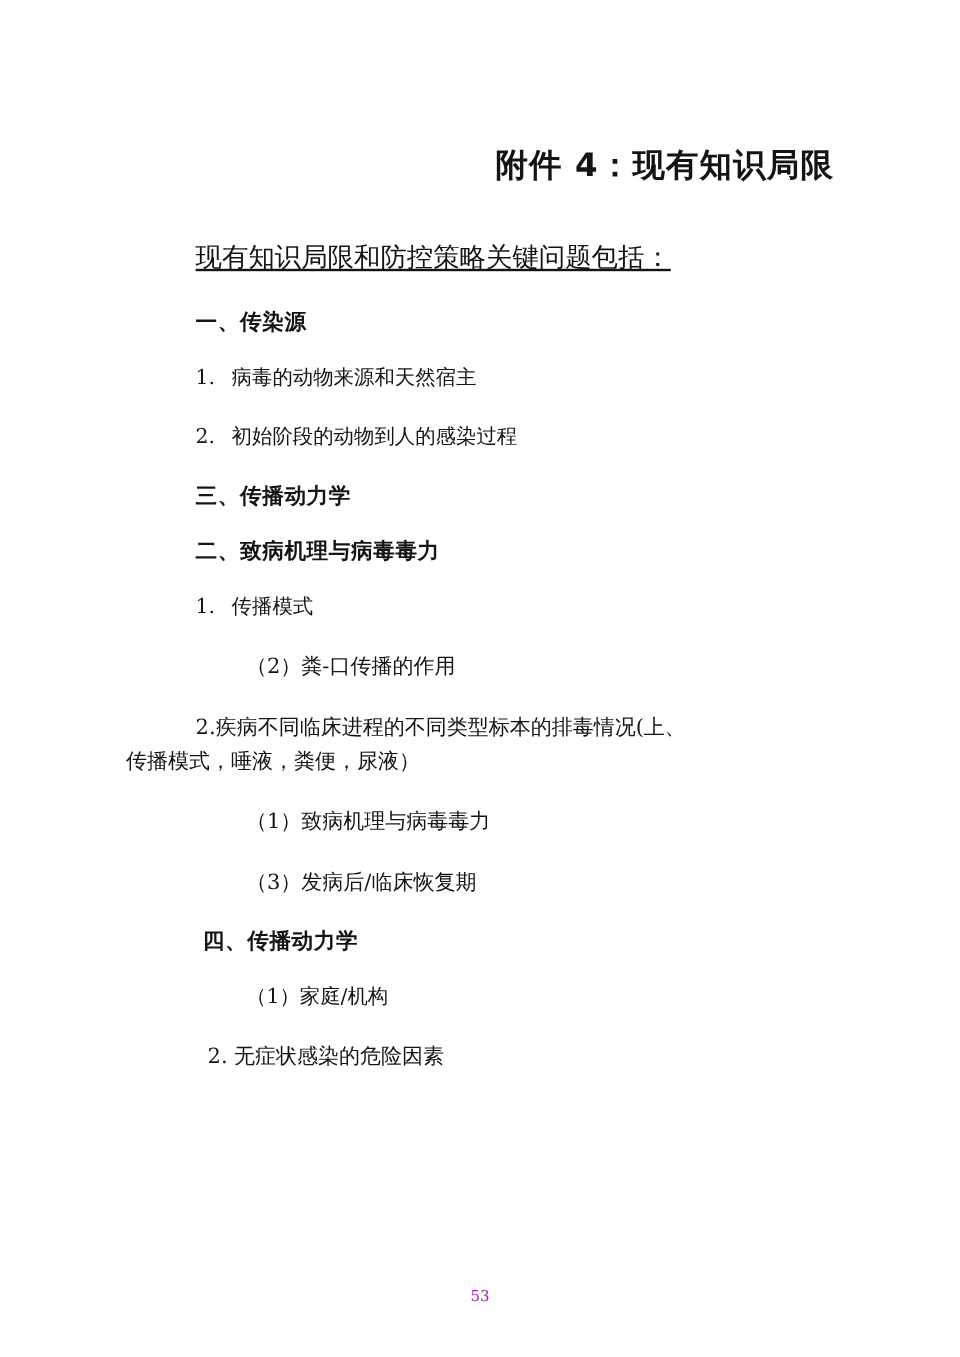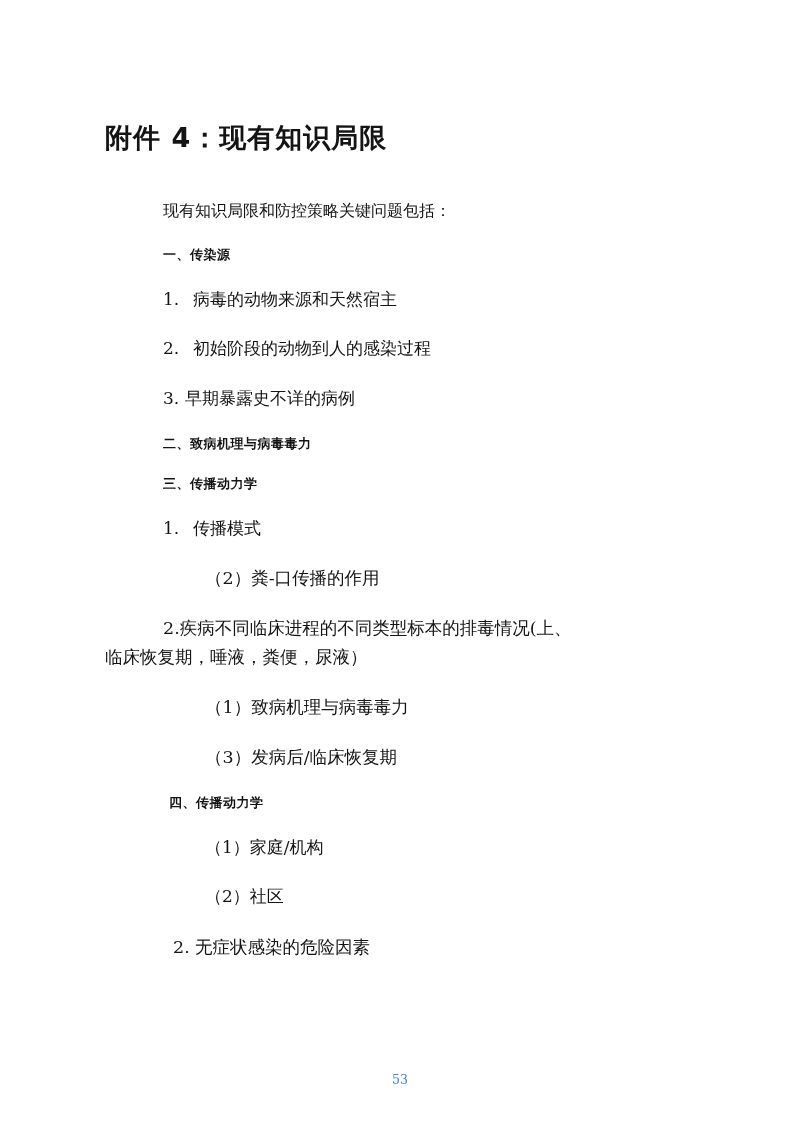--- a/index.html
+++ b/index.html
@@ -16,39 +16,40 @@
     overflow: hidden;
   }
   .page {
     position: relative;
     width: 800px;
     height: 1131px;
     box-sizing: border-box;
     padding: 120px 105px 0 105px;
   }
   .doc-title {
-    text-align: left;
+    text-align: right;
     font-size: 27px;
     font-weight: bold;
     letter-spacing: 1px;
     margin: 0 0 42px 0;
     font-family: "DejaVu Sans", "Liberation Sans", sans-serif;
   }
   .para {
-    font-size: 16px;
+    font-size: 22px;
     line-height: 1.62;
     margin: 0 0 22px 0;
     text-align: justify;
+    text-decoration: underline;
   }
   .lead {
     text-indent: 0;
     padding-left: 58px;
   }
   .heading {
-    font-size: 13px;
+    font-size: 18px;
     font-weight: bold;
     margin: 16px 0 22px 0;
     padding-left: 58px;
     font-family: "DejaVu Sans", "Liberation Sans", sans-serif;
     letter-spacing: 0.5px;
   }
   .heading-indent {
     padding-left: 64px;
   }
   .item-l1 {
@@ -100,74 +101,68 @@
     line-height: 1.62;
     margin: 0 0 22px 0;
   }
   .page-number {
     position: absolute;
     bottom: 44px;
     left: 0;
     width: 100%;
     text-align: center;
     font-size: 12.5px;
-    color: #3b82f6;
+    color: #a21caf;
     font-family: "DejaVu Serif", "Liberation Serif", serif;
   }
 </style>
 </head>
 <body>
 
 <div class="page">
 
   <h1 class="doc-title">附件 4：现有知识局限</h1>
 
   <p class="para lead">现有知识局限和防控策略关键问题包括：</p>
 
   <p class="heading">一、传染源</p>
 
   <p class="item-l1">
     <span class="num">1.</span><span>病毒的动物来源和天然宿主</span>
   </p>
   <p class="item-l1">
     <span class="num">2.</span><span>初始阶段的动物到人的感染过程</span>
   </p>
-  <p class="item-l1 item-l1-tight">
-    <span class="num">3.</span><span>早期暴露史不详的病例</span>
-  </p>
+
+  <p class="heading">三、传播动力学</p>
 
   <p class="heading">二、致病机理与病毒毒力</p>
-
-  <p class="heading">三、传播动力学</p>
 
   <p class="item-l1">
     <span class="num">1.</span><span>传播模式</span>
   </p>
   <p class="item-l2">
     <span>（2）</span><span>粪-口传播的作用</span>
   </p>
 
   <p class="item-wrap">
     <span class="num">2.</span><span>疾病不同临床进程的不同类型标本的排毒情况(上、</span>
-    <span class="cont">临床恢复期，唾液，粪便，尿液）</span>
+    <span class="cont">传播模式，唾液，粪便，尿液）</span>
   </p>
 
   <p class="item-l2">
     <span>（1）</span><span>致病机理与病毒毒力</span>
   </p>
   <p class="item-l2">
     <span>（3）</span><span>发病后/临床恢复期</span>
   </p>
 
   <p class="heading heading-indent">四、传播动力学</p>
 
   <p class="item-l2-alt">
     <span>（1）</span><span>家庭/机构</span>
   </p>
-  <p class="item-l2-alt">
-    <span>（2）</span><span>社区</span>
-  </p>
   <p class="item-l1-alt">
     <span class="num">2.</span><span>无症状感染的危险因素</span>
   </p>
 
   <div class="page-number">53</div>
 </div>
 
 </body></html>

